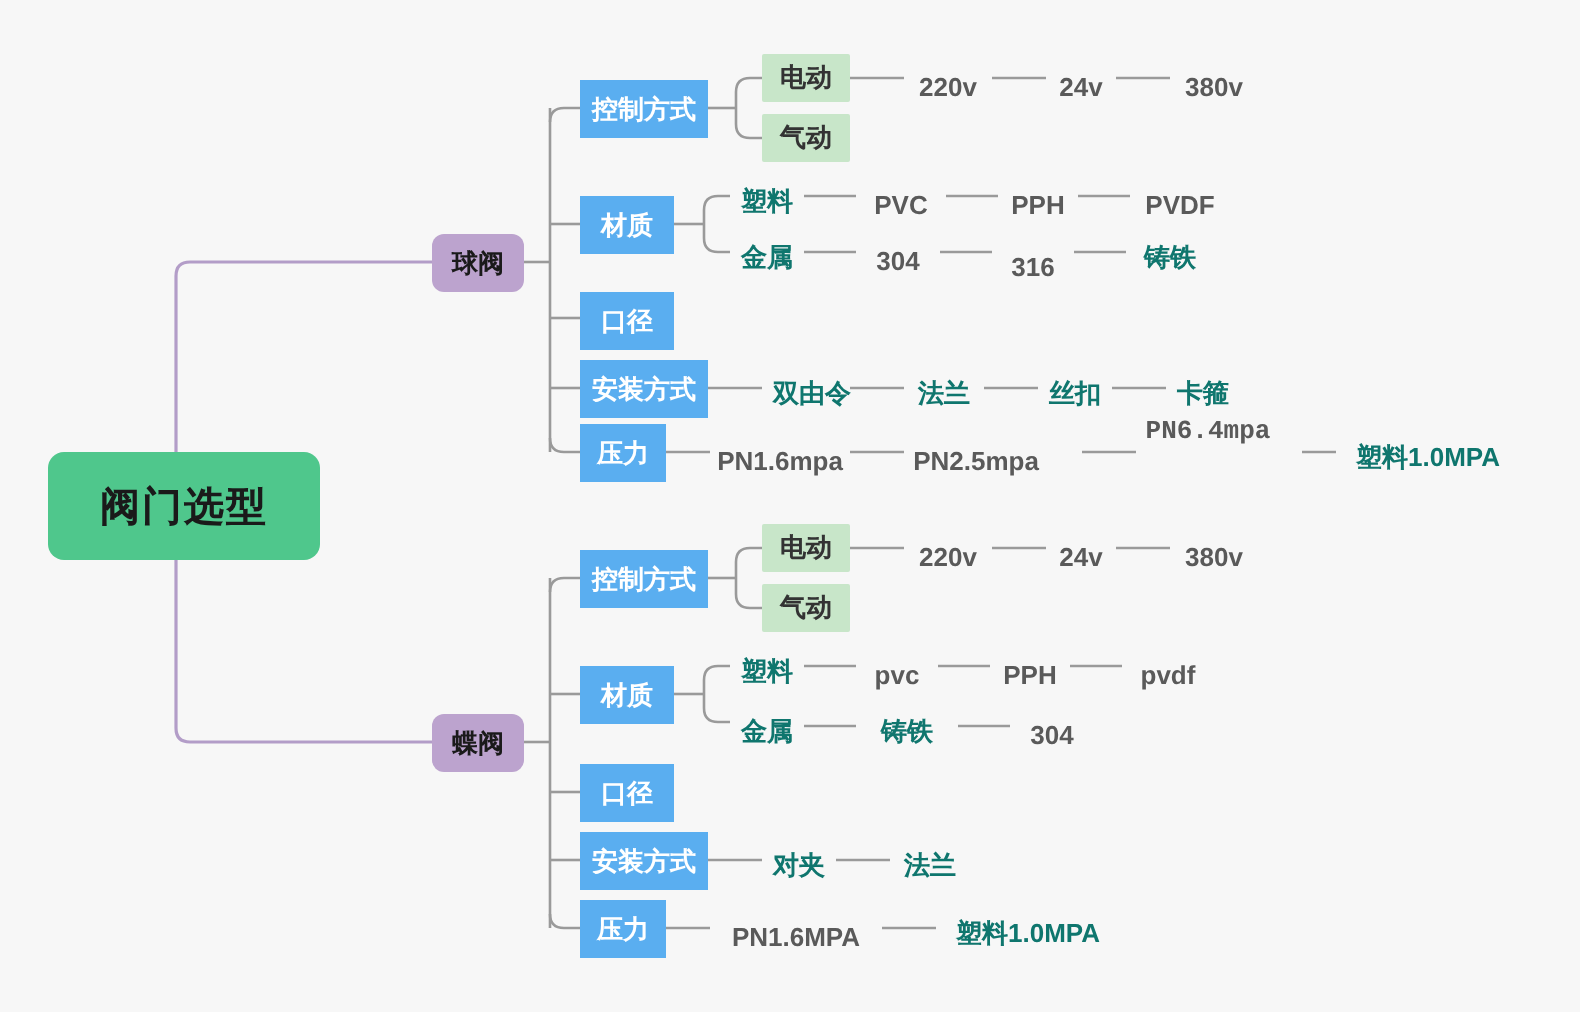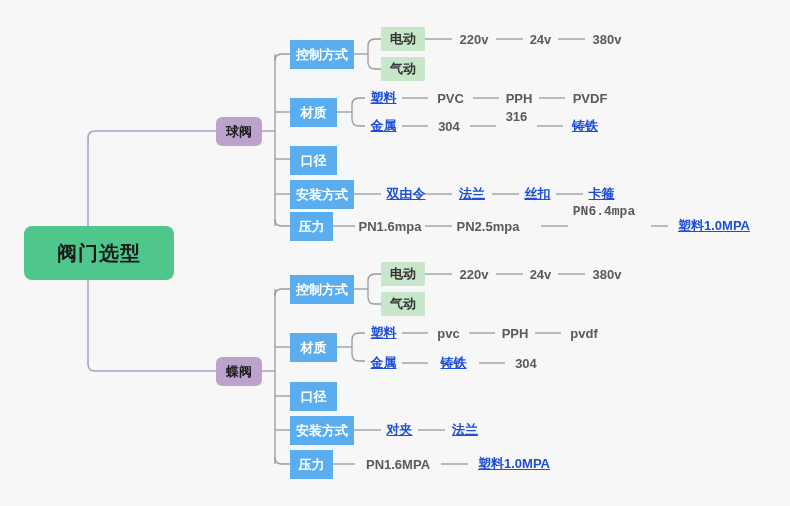--- a/index.html
+++ b/index.html
@@ -69,24 +69,24 @@
     font-size: 13px;
     font-weight: bold;
     padding: 0 9px;
   }
   
   .node-text {
     background: transparent;
     color: #5a5a5a;
     font-size: 13px;
     font-weight: bold;
+    align-items: flex-end;
   }
   .node-text.dark {
-    color: #1d4ed8;
-    text-decoration: underline;
+    color: #0f766e;
   }
 </style>
 </head>
 <body>
 
 <div id="canvas">
 
   <svg class="links" viewBox="0 0 790 506">
 
     <path d="M 150 253 L 88 253" stroke="#b39dc8" stroke-width="1.6" fill="none"></path>
@@ -157,21 +157,21 @@
     <path d="M 402 363 L 428 363" stroke="#9a9a9a" stroke-width="1.3" fill="none"></path>
     <path d="M 479 363 L 505 363" stroke="#9a9a9a" stroke-width="1.3" fill="none"></path>
 
     <path d="M 354 430 L 381 430" stroke="#9a9a9a" stroke-width="1.3" fill="none"></path>
     <path d="M 418 430 L 445 430" stroke="#9a9a9a" stroke-width="1.3" fill="none"></path>
 
     <path d="M 333 464 L 355 464" stroke="#9a9a9a" stroke-width="1.3" fill="none"></path>
     <path d="M 441 464 L 468 464" stroke="#9a9a9a" stroke-width="1.3" fill="none"></path>
   </svg>
 
-  <div class="node node-root" style="left:24px; top:226px; width:150px; height:54px;text-align:right;">
+  <div class="node node-root" style="left:24px; top:226px; width:136px; height:54px;text-align:right;">
     <span>阀门选型</span>
   </div>
 
   <div class="node node-l1" style="left:216px; top:117px; width:46px; height:29px;">
     <span>球阀</span>
   </div>
 
   <div class="node node-l2" style="left:290px; top:40px; width:64px; height:29px;">
     <span>控制方式</span>
   </div>
@@ -205,21 +205,21 @@
   </div>
   <div class="node node-text" style="left:565px; top:86px; width:50px; height:24px;">
     <span>PVDF</span>
   </div>
   <div class="node node-text dark" style="left:365px; top:114px; width:37px; height:24px;">
     <span>金属</span>
   </div>
   <div class="node node-text" style="left:428px; top:114px; width:42px; height:24px;">
     <span>304</span>
   </div>
-  <div class="node node-text" style="left:496px; top:104px; width:41px; height:24px;">
+  <div class="node node-text" style="left:496px; top:117px; width:41px; height:24px;">
     <span>316</span>
   </div>
   <div class="node node-text dark" style="left:563px; top:114px; width:44px; height:24px;">
     <span>铸铁</span>
   </div>
 
   <div class="node node-l2" style="left:290px; top:146px; width:47px; height:29px;">
     <span>口径</span>
   </div>
 

